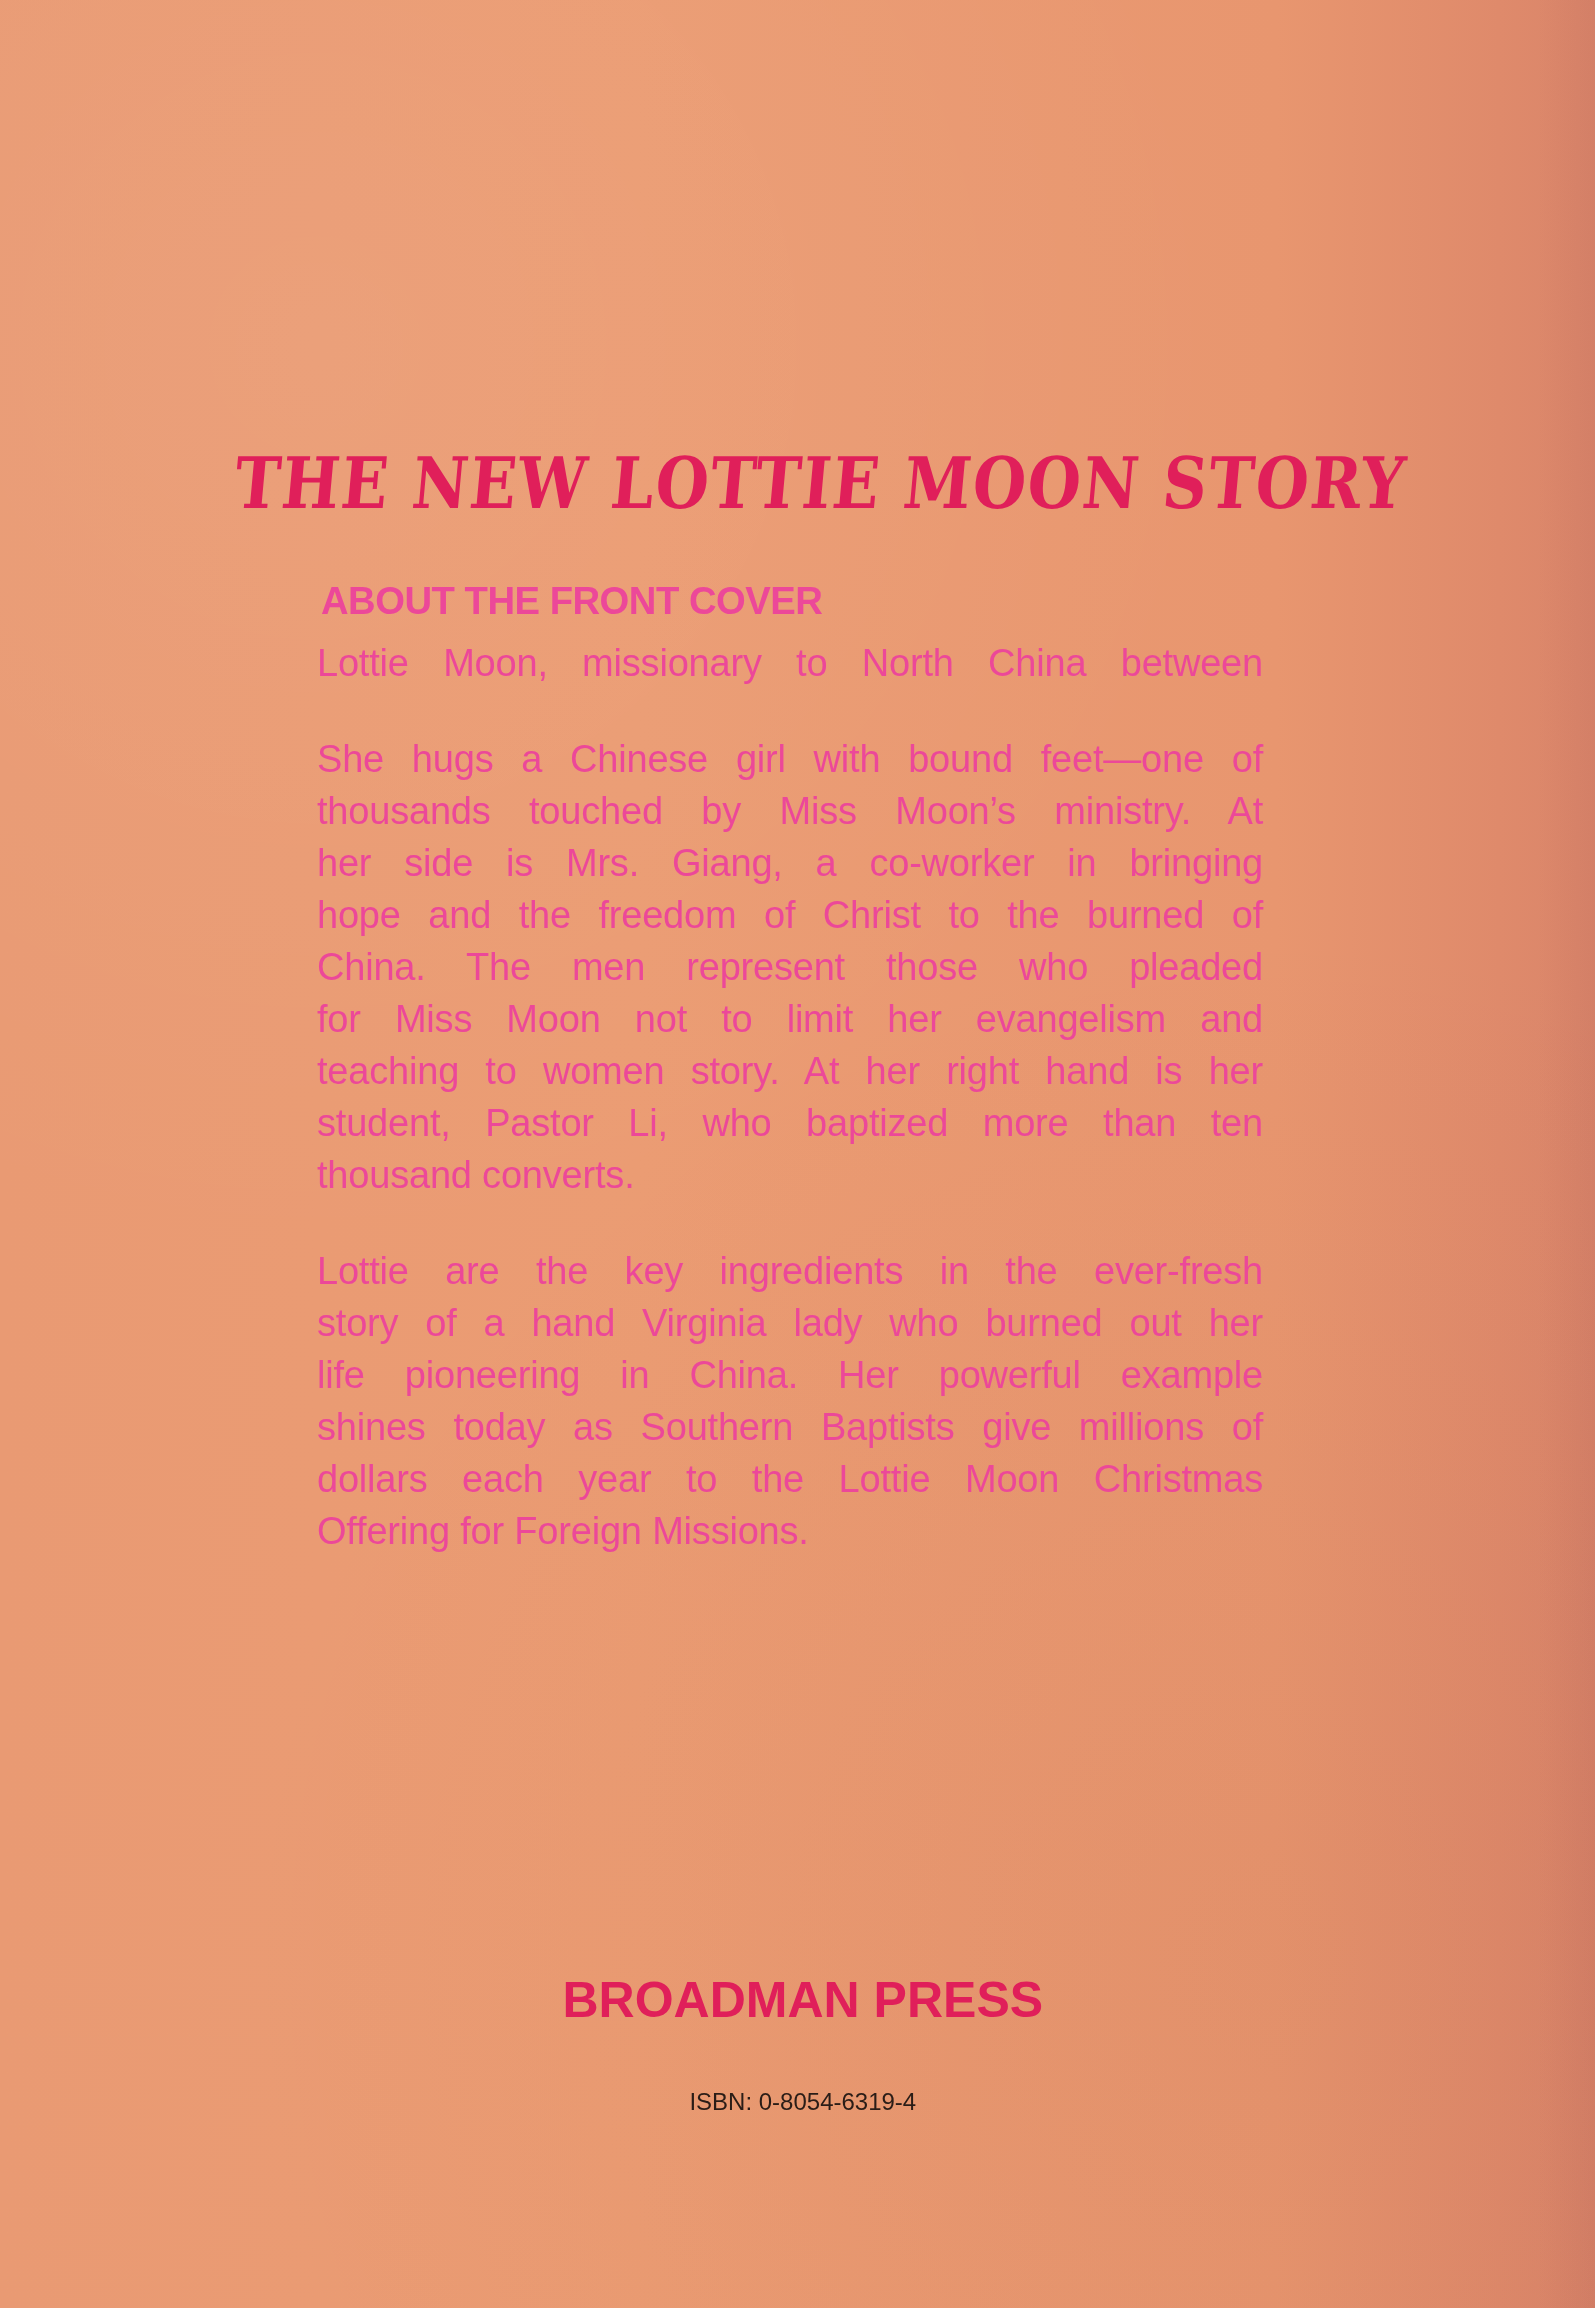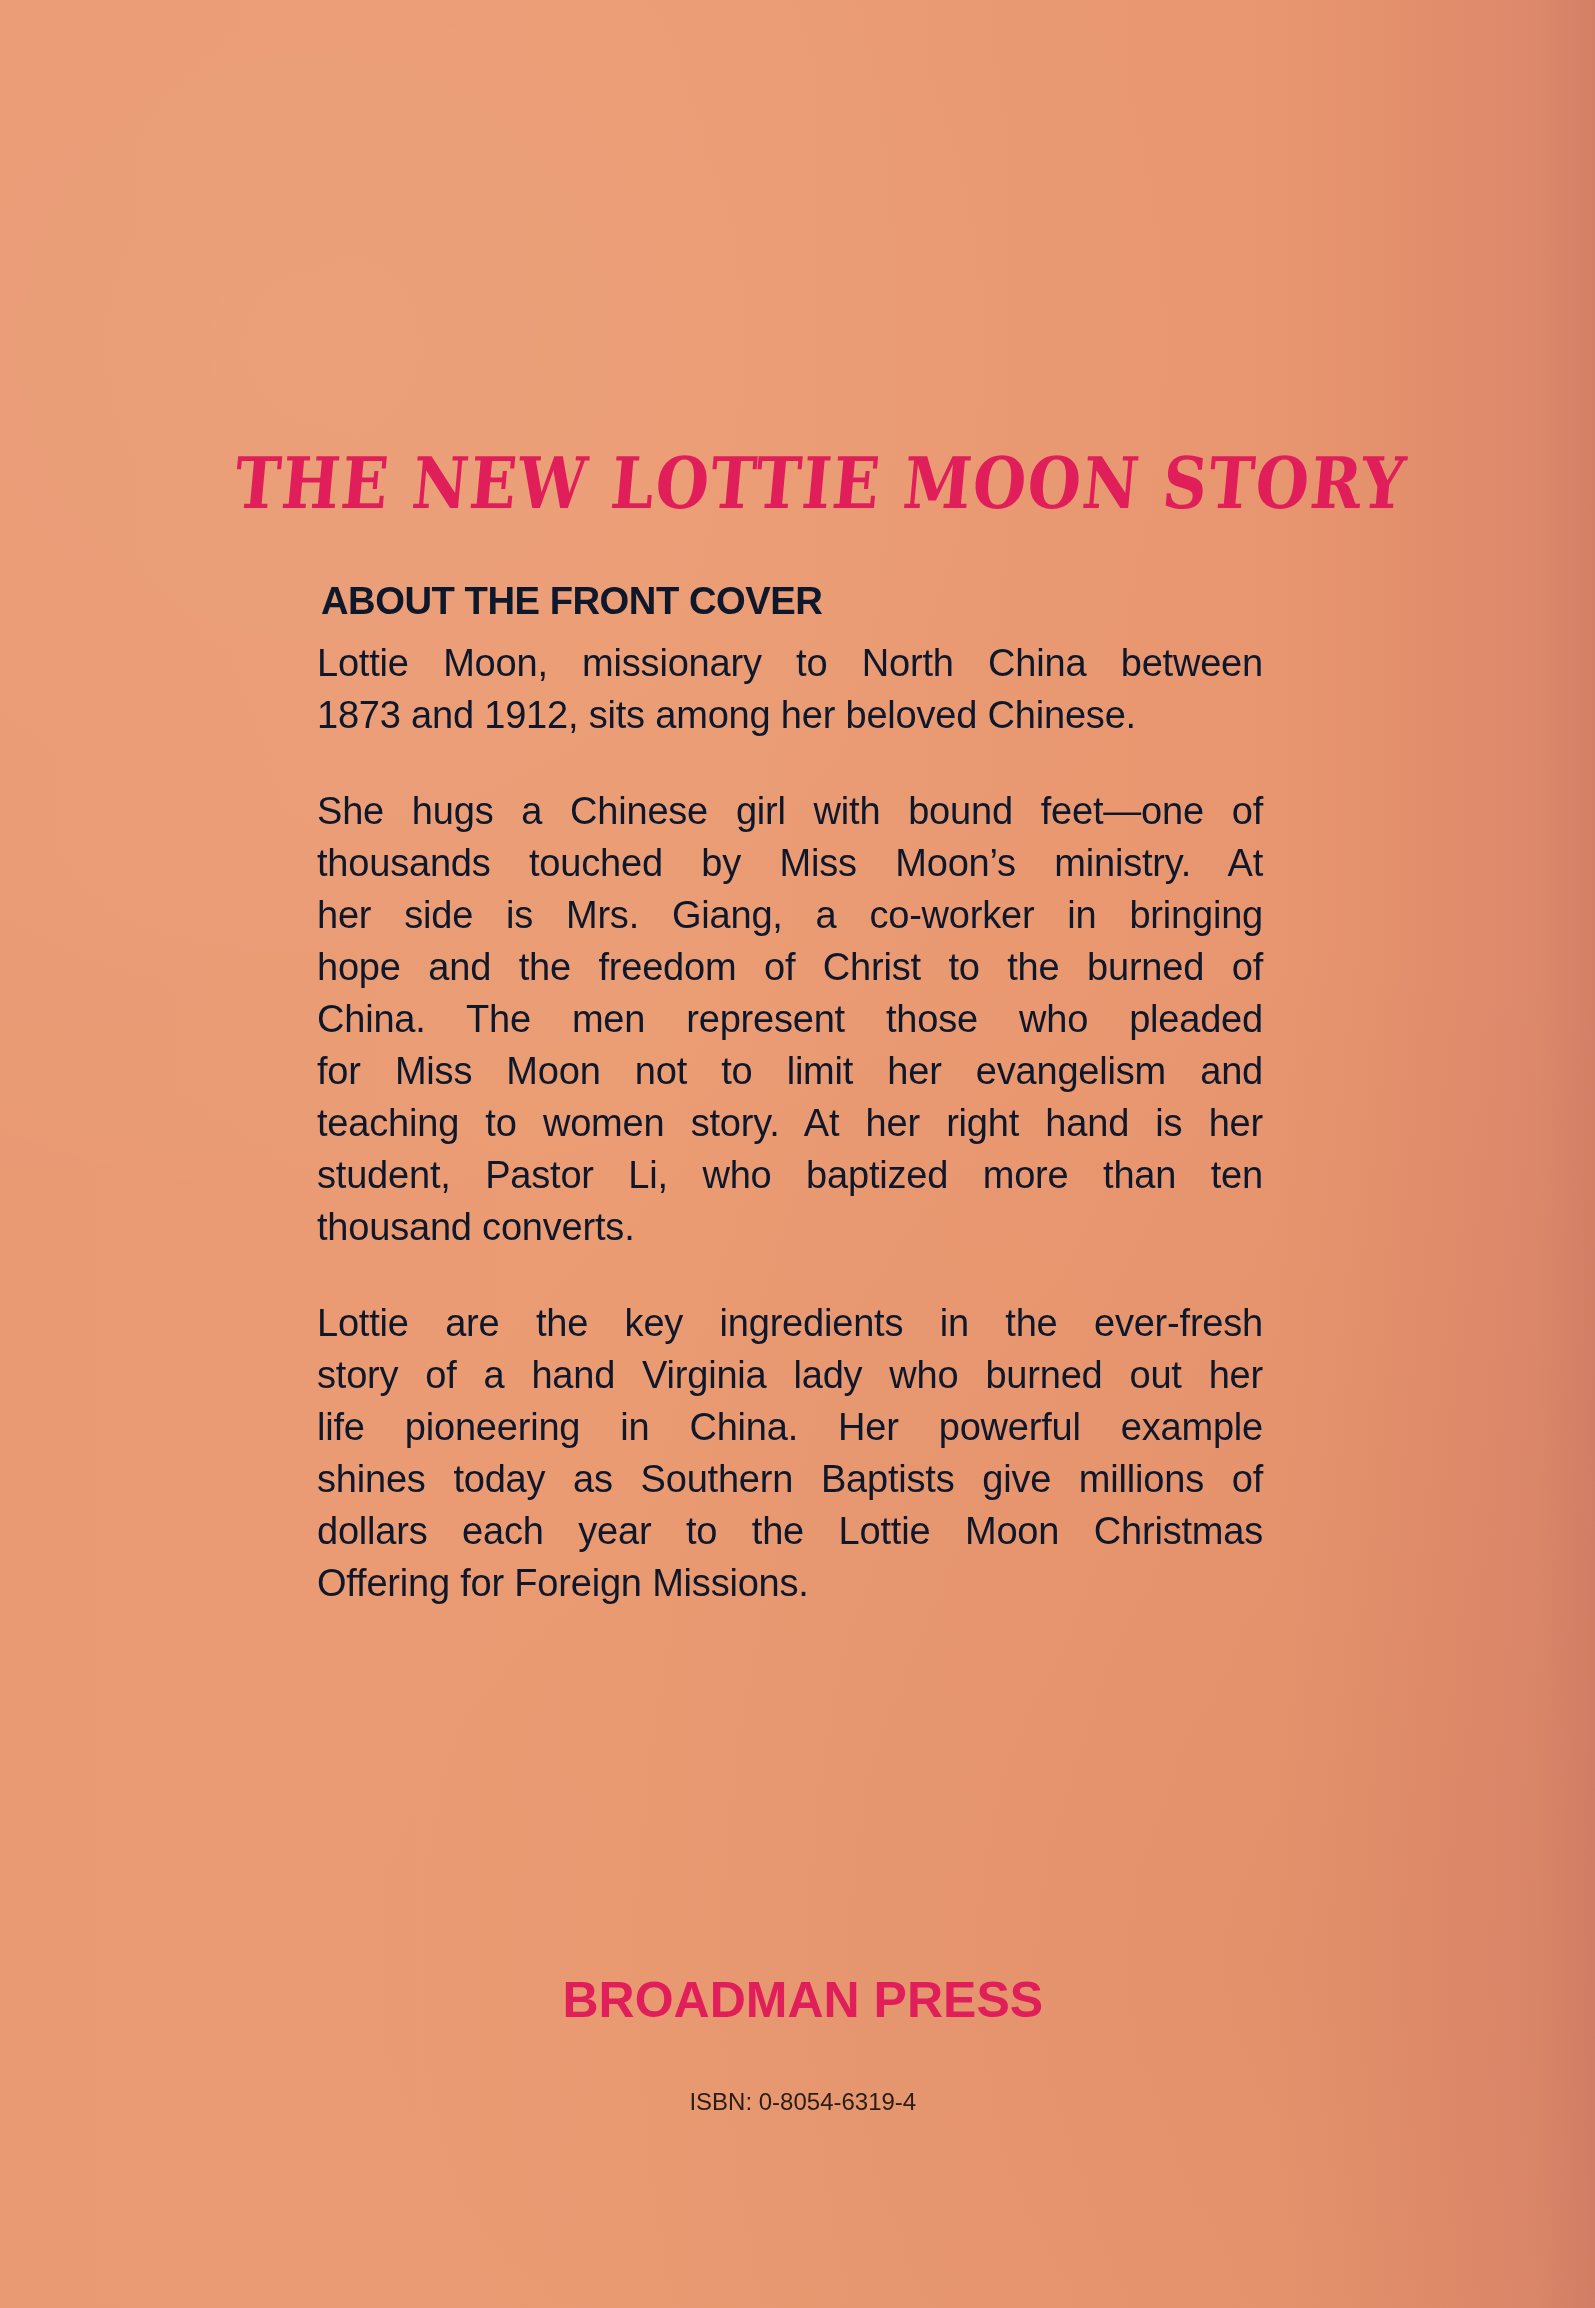--- a/index.html
+++ b/index.html
@@ -43,21 +43,21 @@
       white-space: nowrap;
       transform: scaleX(0.86) skewX(-6deg);
       transform-origin: left center;
       line-height: 1.1;
     }
     .content {
       position: absolute;
       left: 317px;
       top: 573px;
       width: 961px;
-      color: #0f172a;
+      color: #ec4899;
     }
     .heading {
       font-family: "Liberation Sans", sans-serif;
       font-weight: bold;
       font-size: 39px;
       letter-spacing: -0.5px;
       margin: 0 0 7.7px 3.8px;
       line-height: 56px;
       transform: scaleX(0.98);
       transform-origin: left center;
@@ -112,21 +112,20 @@
 <div class="paper-grain"></div>
 <div class="spine-shade"></div>
 
 <h1 class="title">THE NEW LOTTIE MOON STORY</h1>
 
 <div class="content">
   <h2 class="heading">ABOUT THE FRONT COVER</h2>
 
   <p class="paragraph">
     <span class="line">Lottie Moon, missionary to North China between</span>
-    <span class="line last">1873 and 1912, sits among her beloved Chinese.</span>
   </p>
 
   <p class="paragraph">
     <span class="line">She hugs a Chinese girl with bound feet—one of</span>
     <span class="line">thousands touched by Miss Moon’s ministry. At</span>
     <span class="line">her side is Mrs. Giang, a co-worker in bringing</span>
     <span class="line">hope and the freedom of Christ to the burned of</span>
     <span class="line">China. The men represent those who pleaded</span>
     <span class="line">for Miss Moon not to limit her evangelism and</span>
     <span class="line">teaching to women story. At her right hand is her</span>

